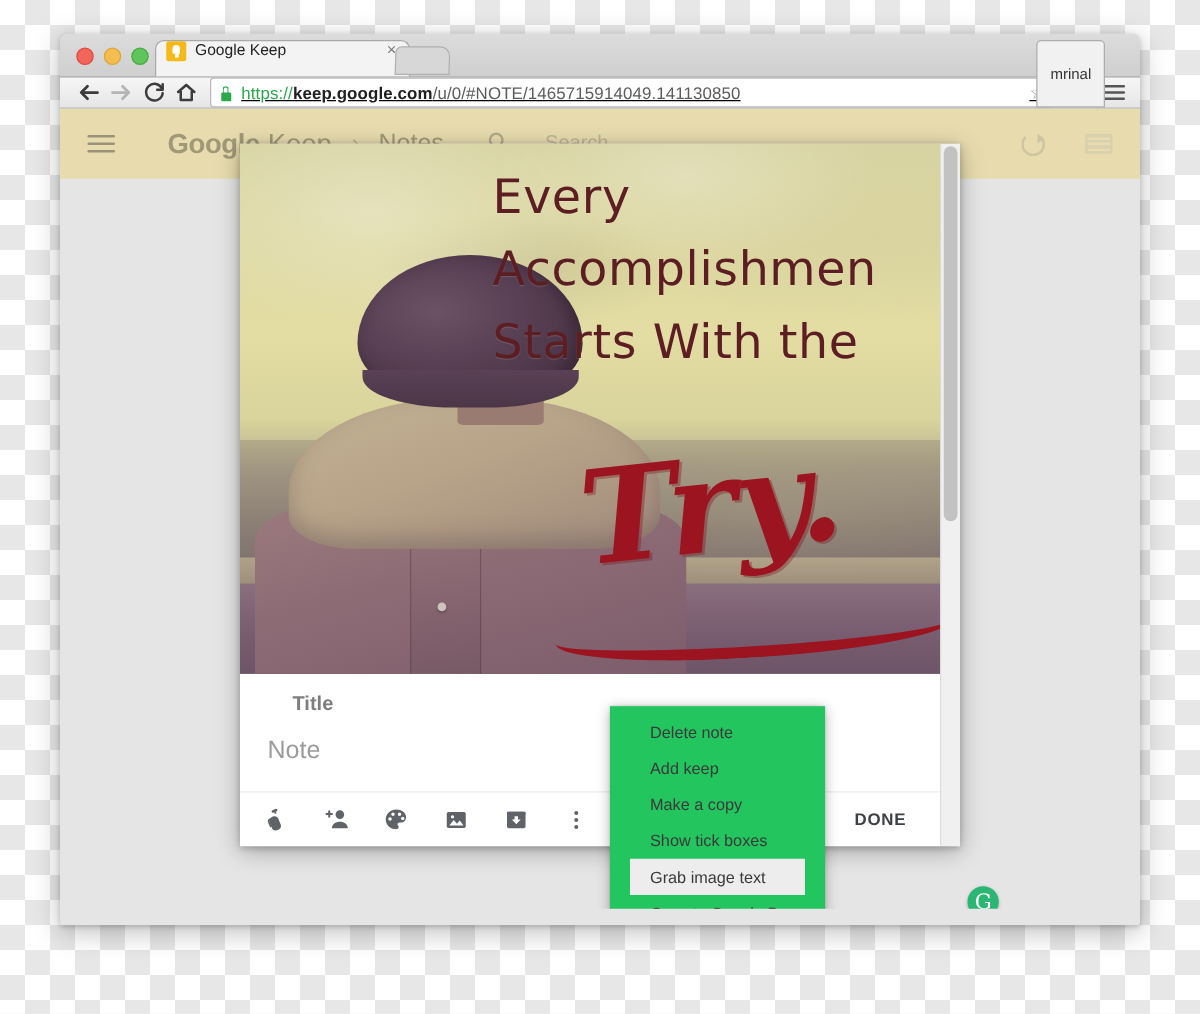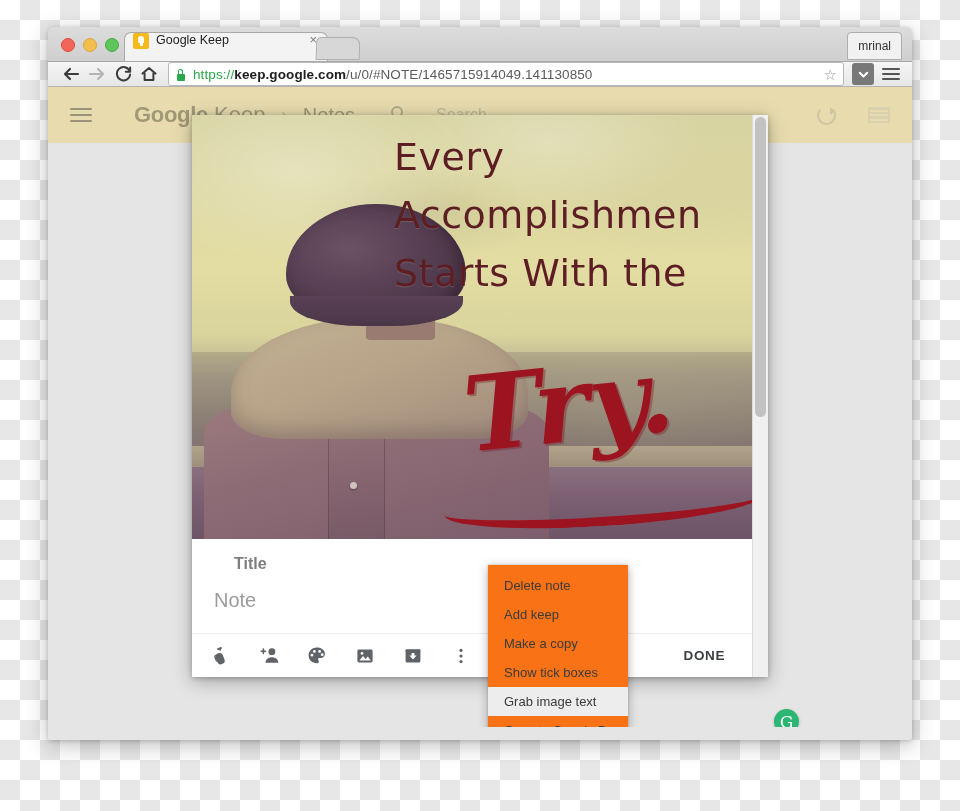--- a/index.html
+++ b/index.html
@@ -109,20 +109,21 @@
 
   
   .toolbar {
     height: 24px;
     background: linear-gradient(#f6f6f6, #e6e6e6);
     border-bottom: 1px solid #b3b3b3;
     display: flex;
     align-items: center;
     padding: 12px 10px;
     box-sizing: border-box;
+    text-decoration: underline;
   }
   .nav-btn {
     width: 26px; height: 26px;
     display: flex; align-items: center; justify-content: center;
     color: #3c3c3c;
     flex: 0 0 auto;
   }
   .nav-btn.disabled { color: #b4b4b4; }
   .nav-btn svg { display: block; }
 
@@ -184,23 +185,23 @@
   .hamburger-chrome {
     width: 18px;
     flex: 0 0 auto;
     display: flex; flex-direction: column; gap: 3px;
     margin-right: 2px;
   }
   .hamburger-chrome i { display: block; height: 2px; background: #555; border-radius: 1px; }
 
   .profile-chip {
     position: absolute;
-    right: 10px; top: 5px;
+    right: 28px; top: 5px;
     height: 22px;
-    padding: 2px 10px;
+    padding: 15px 10px;
     background: #f1f1f1;
     border: 1px solid #adadad;
     border-radius: 4px 4px 0 0;
     font-size: 12px;
     color: #333;
     display: flex; align-items: center;
     z-index: 4;
   }
 
   
@@ -474,23 +475,23 @@
     color: #3c4043;
     letter-spacing: 0.6px;
     padding: 6px 10px;
   }
 
   
   .ctx-menu {
     position: absolute;
     left: 440px; top: 478px;
     width: 140px;
-    background: #f97316;
+    background: #22c55e;
     box-shadow: 0 2px 10px rgba(0,0,0,0.30), 0 0 2px rgba(0,0,0,0.18);
-    padding: 6px 0;
+    padding: 6px 16px;
     z-index: 30;
   }
   .ctx-item {
     font-size: 13px;
     color: #3a3a3a;
     padding: 7px 16px;
     white-space: nowrap;
   }
   .ctx-item.active { background: #ededed; }
 

